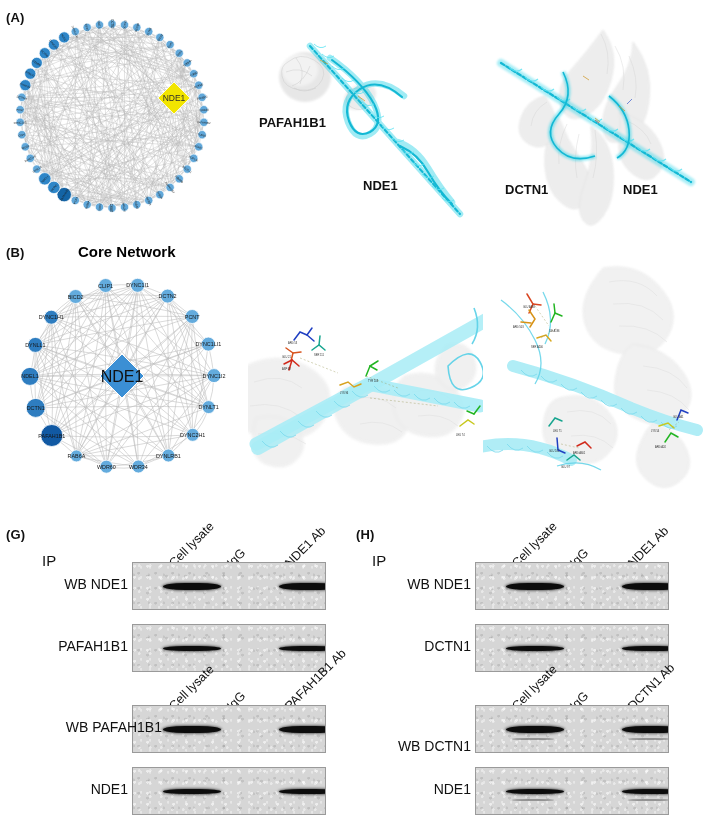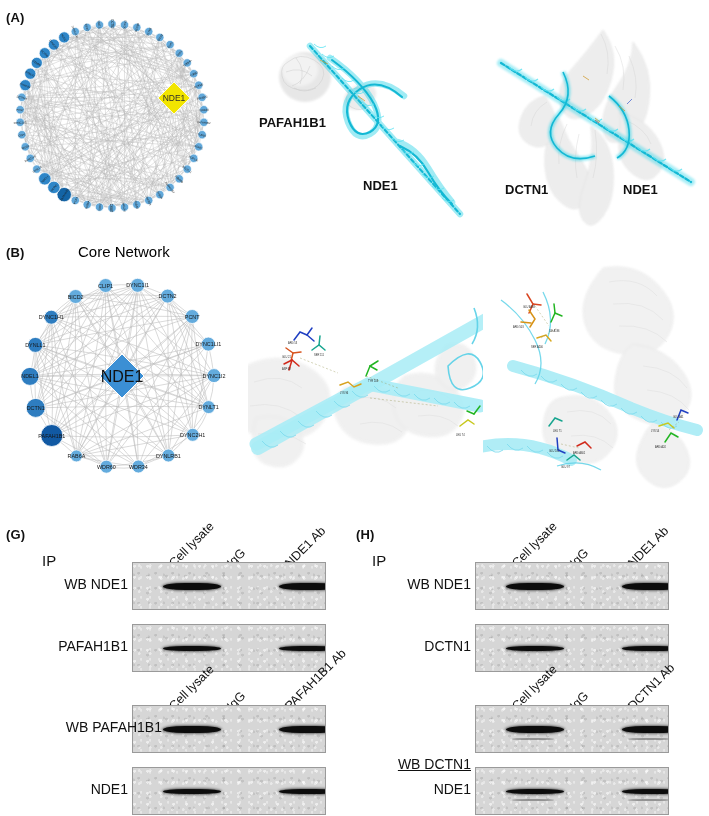--- a/index.html
+++ b/index.html
@@ -1,21 +1,21 @@
 <!DOCTYPE html>
 <html><head>
 <meta charset="utf-8">
 <style>
   html,body{margin:0;padding:0;background:#ffffff;}
   body{width:709px;height:816px;position:relative;overflow:hidden;
        font-family:"Liberation Sans","DejaVu Sans",sans-serif;color:#111;}
   .panel{position:absolute;}
   .plabel{position:absolute;font-weight:bold;font-size:13px;color:#111;letter-spacing:.2px;}
   svg{display:block;}
-  .coretitle{position:absolute;font-weight:normal;font-size:15px;color:#000;}
+  .coretitle{position:absolute;font-weight:bold;font-size:15px;color:#000;}
   
   .blotbox{position:absolute;border:1px solid #9a9a9a;background:#d6d6d6;overflow:hidden;}
   .blotbox .noise{position:absolute;inset:0;
      background-image:
        radial-gradient(circle at 12% 30%, rgba(255,255,255,.55) 0 1.2px, transparent 1.6px),
        radial-gradient(circle at 33% 68%, rgba(0,0,0,.10) 0 1.1px, transparent 1.6px),
        radial-gradient(circle at 57% 20%, rgba(255,255,255,.45) 0 1.1px, transparent 1.6px),
        radial-gradient(circle at 76% 77%, rgba(0,0,0,.09) 0 1.2px, transparent 1.7px),
        radial-gradient(circle at 90% 44%, rgba(255,255,255,.4) 0 1px, transparent 1.5px),
        radial-gradient(circle at 5% 85%, rgba(0,0,0,.08) 0 1.2px, transparent 1.7px);
@@ -988,21 +988,21 @@
     <div class="lane" style="left: 519px; top: 699px;">Cell lysate</div>
     <div class="lane" style="left: 577px; top: 699px;">IgG</div>
     <div class="lane" style="left: 635px; top: 699px;">DCTN1 Ab</div>
     <div class="blotbox" style="left: 475px; top: 705px; width: 192px; height: 46px;">
       <div class="noise"></div>
       <div class="band" style="left: 30px; top: 19.5px; width: 58px; height: 7px;"></div>
       <div class="band faint" style="left: 36px; top: 31.5px; width: 42px;"></div>
       <div class="band" style="left: 146px; top: 19.5px; width: 58px; height: 7px;"></div>
       <div class="band faint" style="left: 152px; top: 31.5px; width: 42px;"></div>
     </div>
-    <div class="blotlabel" style="right: 238px; top: 756px; text-decoration: underline;">WB DCTN1</div>
+    <div class="blotlabel" style="right: 238px; top: 738px;">WB DCTN1</div>
     <div class="blotbox" style="left: 475px; top: 767px; width: 192px; height: 46px;">
       <div class="noise"></div>
       <div class="band" style="left: 30px; top: 20.5px; width: 58px; height: 5px;"></div>
       <div class="band faint" style="left: 36px; top: 30.5px; width: 42px;"></div>
       <div class="band" style="left: 146px; top: 20.5px; width: 58px; height: 5px;"></div>
       <div class="band faint" style="left: 152px; top: 30.5px; width: 42px;"></div>
     </div>
     <div class="blotlabel" style="right: 238px; top: 781px;">NDE1</div>
   </div>
 

